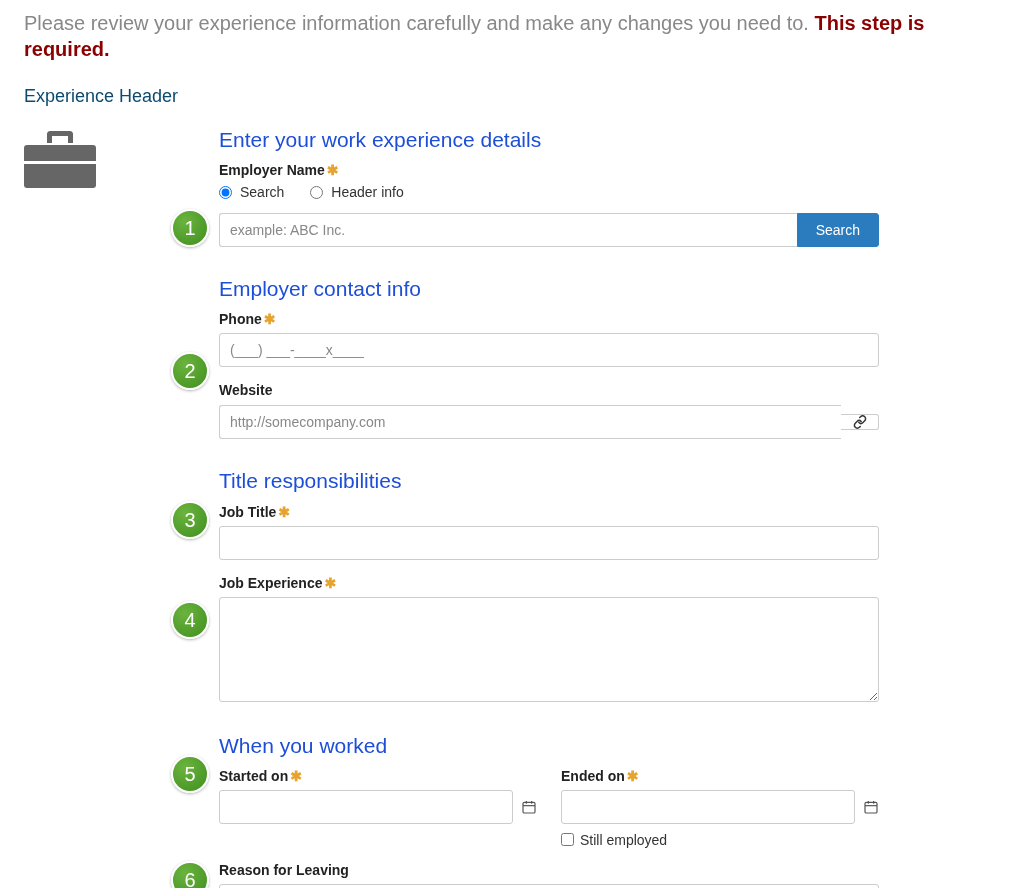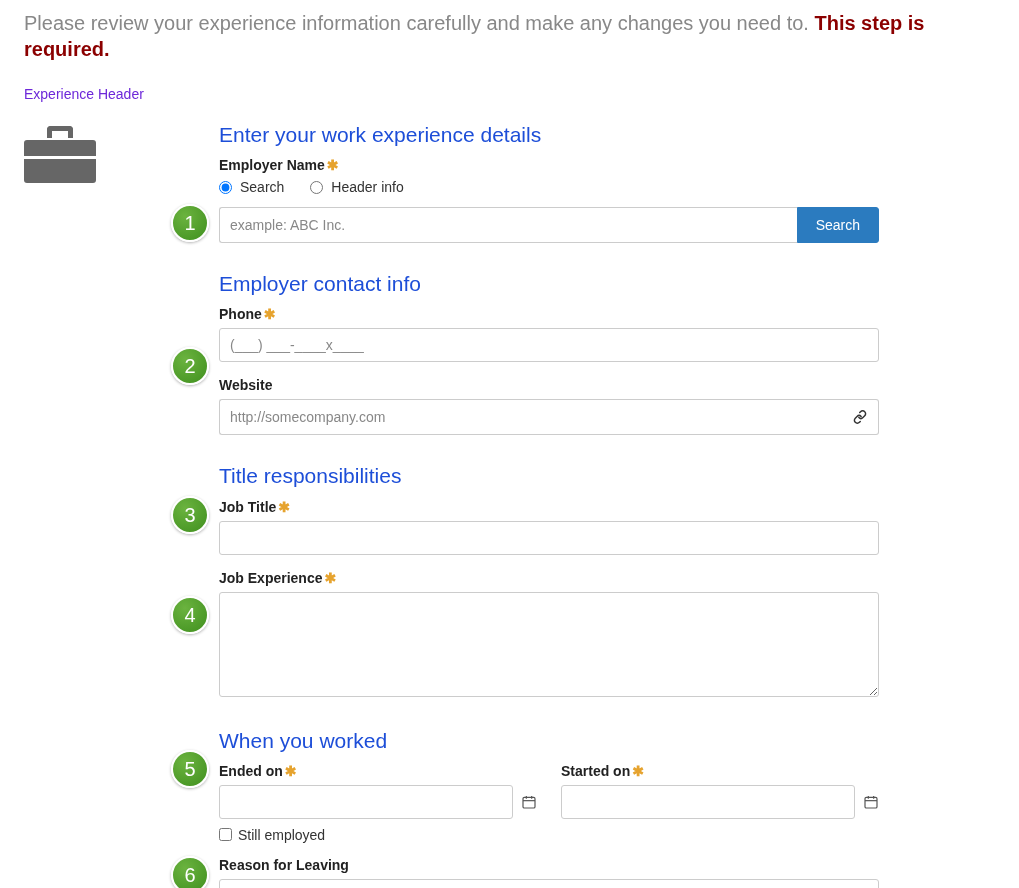--- a/index.html
+++ b/index.html
@@ -22,22 +22,22 @@
       color: #888;
       font-weight: 300;
       margin-bottom: 24px;
       line-height: 1.3;
     }
     .intro .required-note {
       color: #8b0000;
       font-weight: 700;
     }
     .exp-header {
-      font-size: 14px;
-      color: #6d28d9;
+      font-size: 18px;
+      color: #0c4a6e;
       margin-bottom: 20px;
     }
     .layout {
       display: flex;
       align-items: flex-start;
     }
     .icon-col {
       width: 195px;
       flex: 0 0 195px;
       padding-top: 4px;
@@ -79,20 +79,21 @@
       font-size: 14px;
       color: #333;
     }
     .radio-item input[type="radio"] {
       width: 13px;
       height: 13px;
     }
     .input-group {
       display: flex;
       width: 100%;
+      align-items: center;
     }
     .text-input {
       border: 1px solid #ccc;
       border-radius: 3px;
       padding: 8px 10px;
       font-size: 14px;
       color: #555;
       width: 100%;
       background: #fff;
       font-family: inherit;
@@ -314,20 +315,44 @@
       <div class="field-block">
         <label class="field-label">
           <span>Job Experience</span><span class="required-asterisk">✱</span>
         </label>
         <textarea class="textarea" style=""></textarea>
       </div>
 
       
       <h2 class="section-title section-gap">When you worked</h2>
       <div class="dates-row">
+        <div class="date-col">
+          <label class="field-label">
+            <span>Started on</span><span class="required-asterisk">✱</span>
+          </label>
+          <div class="date-input-wrap">
+            <input type="text" class="text-input" style="">
+            <button class="cal-icon-btn">
+              <span>
+                <svg width="16" height="16" viewBox="0 0 24 24" fill="none" stroke="#555" stroke-width="1.8">
+                  <rect x="3" y="5" width="18" height="16" rx="2"></rect>
+                  <line x1="3" y1="10" x2="21" y2="10"></line>
+                  <line x1="8" y1="3" x2="8" y2="7"></line>
+                  <line x1="16" y1="3" x2="16" y2="7"></line>
+                  <line x1="8" y1="14" x2="8" y2="14"></line>
+                  <line x1="12" y1="14" x2="12" y2="14"></line>
+                  <line x1="16" y1="14" x2="16" y2="14"></line>
+                  <line x1="8" y1="18" x2="8" y2="18"></line>
+                  <line x1="12" y1="18" x2="12" y2="18"></line>
+                  <line x1="16" y1="18" x2="16" y2="18"></line>
+                </svg>
+              </span>
+            </button>
+          </div>
+        </div>
         <div class="date-col">
           <label class="field-label">
             <span>Ended on</span><span class="required-asterisk">✱</span>
           </label>
           <div class="date-input-wrap">
             <input type="text" class="text-input" style="">
             <button class="cal-icon-btn">
               <span>
                 <svg width="16" height="16" viewBox="0 0 24 24" fill="none" stroke="#555" stroke-width="1.8">
                   <rect x="3" y="5" width="18" height="16" rx="2"></rect>
@@ -342,44 +367,20 @@
                   <line x1="16" y1="18" x2="16" y2="18"></line>
                 </svg>
               </span>
             </button>
           </div>
           <label class="checkbox-row">
             <input type="checkbox" style="">
             <span>Still employed</span>
           </label>
         </div>
-        <div class="date-col">
-          <label class="field-label">
-            <span>Started on</span><span class="required-asterisk">✱</span>
-          </label>
-          <div class="date-input-wrap">
-            <input type="text" class="text-input" style="">
-            <button class="cal-icon-btn">
-              <span>
-                <svg width="16" height="16" viewBox="0 0 24 24" fill="none" stroke="#555" stroke-width="1.8">
-                  <rect x="3" y="5" width="18" height="16" rx="2"></rect>
-                  <line x1="3" y1="10" x2="21" y2="10"></line>
-                  <line x1="8" y1="3" x2="8" y2="7"></line>
-                  <line x1="16" y1="3" x2="16" y2="7"></line>
-                  <line x1="8" y1="14" x2="8" y2="14"></line>
-                  <line x1="12" y1="14" x2="12" y2="14"></line>
-                  <line x1="16" y1="14" x2="16" y2="14"></line>
-                  <line x1="8" y1="18" x2="8" y2="18"></line>
-                  <line x1="12" y1="18" x2="12" y2="18"></line>
-                  <line x1="16" y1="18" x2="16" y2="18"></line>
-                </svg>
-              </span>
-            </button>
-          </div>
-        </div>
       </div>
 
       <div class="field-block" style="margin-top:14px;">
         <label class="field-label">Reason for Leaving</label>
         <textarea class="textarea" style="height: 70px;"></textarea>
       </div>
 
     </div>
   </div>
 </div>

